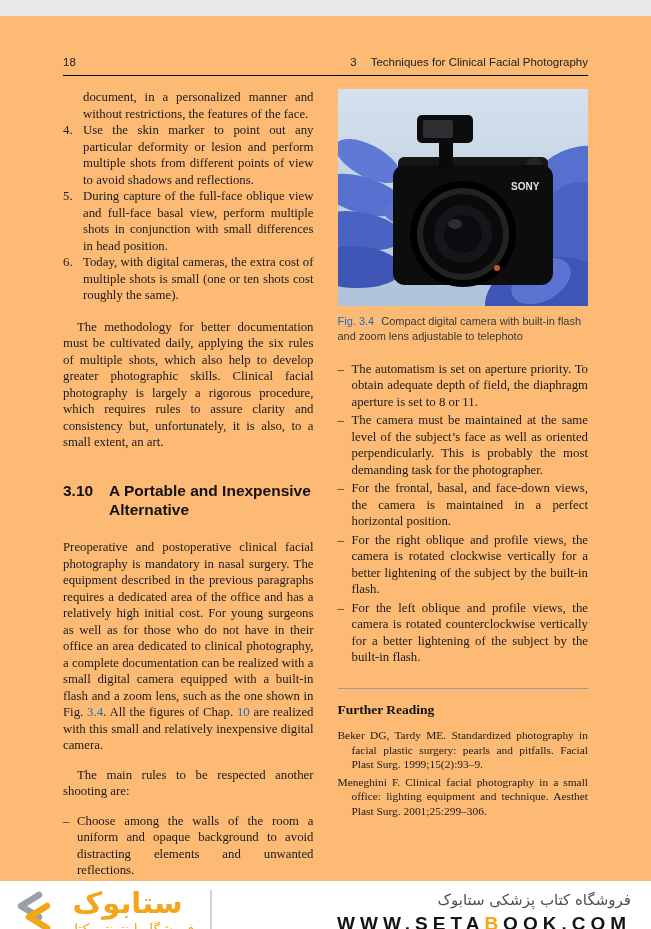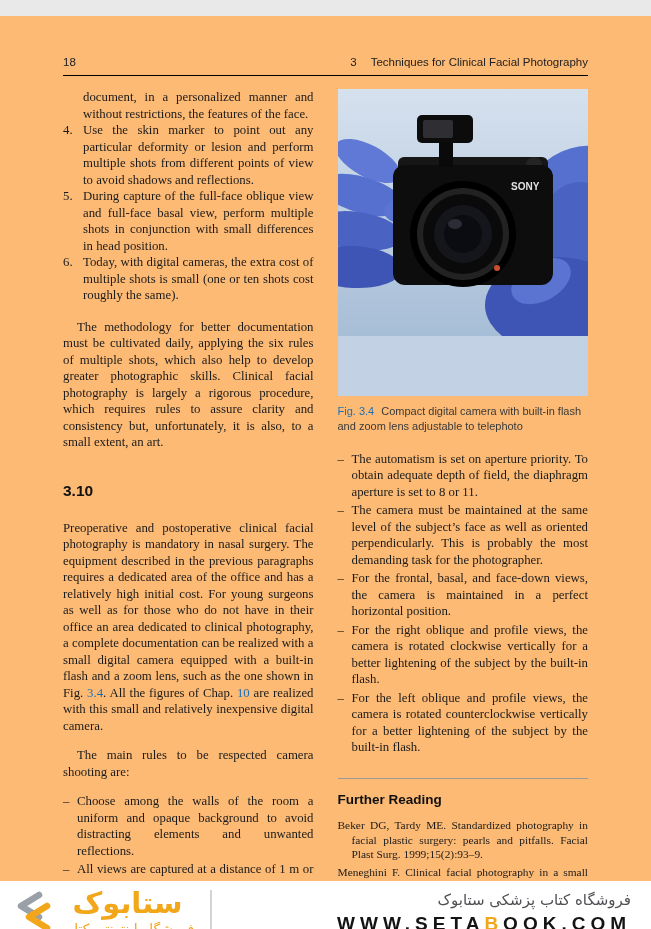--- a/index.html
+++ b/index.html
@@ -43,34 +43,34 @@
 
   .link { color:#1c70b8; text-decoration:none; cursor:pointer; }
 
   .rules-intro { margin-top:13px; }
   .dash-list { margin-top:13px; }
   .dash-item { display:flex; margin-bottom:2px; }
   .dash { width:14px; flex:none; }
   .dash-text { flex:1; text-align:justify; }
 
   
-  .figure { width:100%; height:307px; overflow:hidden; background:#c2d2e4; }
+  .figure { width:100%; height:217px; overflow:hidden; background:#c2d2e4; }
   .figure svg { display:block; }
   .figcaption {
     margin-top:8px; font-family:"Liberation Sans", sans-serif;
     font-size:11px; line-height:1.4; color:#3a3a3a; text-align:left;
   }
   .fig-label { color:#1c70b8; font-weight:400; margin-right:7px; }
 
   .right-dashes { margin-top:16px; }
   .closing-para { margin-top:15px; }
 
   .fr-rule { border-top:1px solid #9a9a9a; margin-top:22px; margin-bottom:12px; }
   .fr-title {
-    font-family:Liberation Sans, sans-serif; font-weight:700; font-size:13.5px;
+    font-family:Liberation Serif, serif; font-weight:700; font-size:13.5px;
     color:#101010; margin-bottom:10px; text-align:left;
   }
   .ref {
     font-size:11.4px; line-height:1.27; padding-left:14px; text-indent:-14px;
     margin-bottom:3px; text-align:justify;
   }
 
   
   .footer {
     position:absolute; left:0; right:0; bottom:0; height:64px;
@@ -121,25 +121,26 @@
         </div>
         <div class="num-item">
           <span class="num">6.</span>
           <span class="num-text">Today, with digital cameras, the extra cost of multiple shots is small (one or ten shots cost roughly the same).</span>
         </div>
 
         <p class="para-indent methodology">The methodology for better documentation must be cultivated daily, applying the six rules of multiple shots, which also help to develop greater photographic skills. Clinical facial photography is largely a rigorous procedure, which requires rules to assure clarity and consistency but, unfortunately, it is also, to a small extent, an art.</p>
 
         <h2 class="section-heading">
           <span class="sec-num">3.10</span>
+          <span class="sec-title">A Portable and Inexpensive Alternative</span>
         </h2>
 
         <p><span>Preoperative and postoperative clinical facial photography is mandatory in nasal surgery. The equipment described in the previous paragraphs requires a dedicated area of the office and has a relatively high initial cost. For young surgeons as well as for those who do not have in their office an area dedicated to clinical photography, a complete documentation can be realized with a small digital camera equipped with a built-in flash and a zoom lens, such as the one shown in Fig. </span><a class="link">3.4</a><span>. All the figures of Chap. </span><a class="link">10</a><span> are realized with this small and relatively inexpensive digital camera.</span></p>
 
-        <p class="para-indent rules-intro">The main rules to be respected camera shooting are:</p>
+        <p class="para-indent rules-intro">The main rules to be respected another shooting are:</p>
 
         <div class="dash-list">
           <div class="dash-item">
             <span class="dash">–</span>
             <span class="dash-text">Choose among the walls of the room a uniform and opaque background to avoid distracting elements and unwanted reflections.</span>
           </div>
           <div class="dash-item">
             <span class="dash">–</span>
             <span class="dash-text">All views are captured at a distance of 1 m or more utilizing the built-in flash as the main light source.</span>
           </div>

